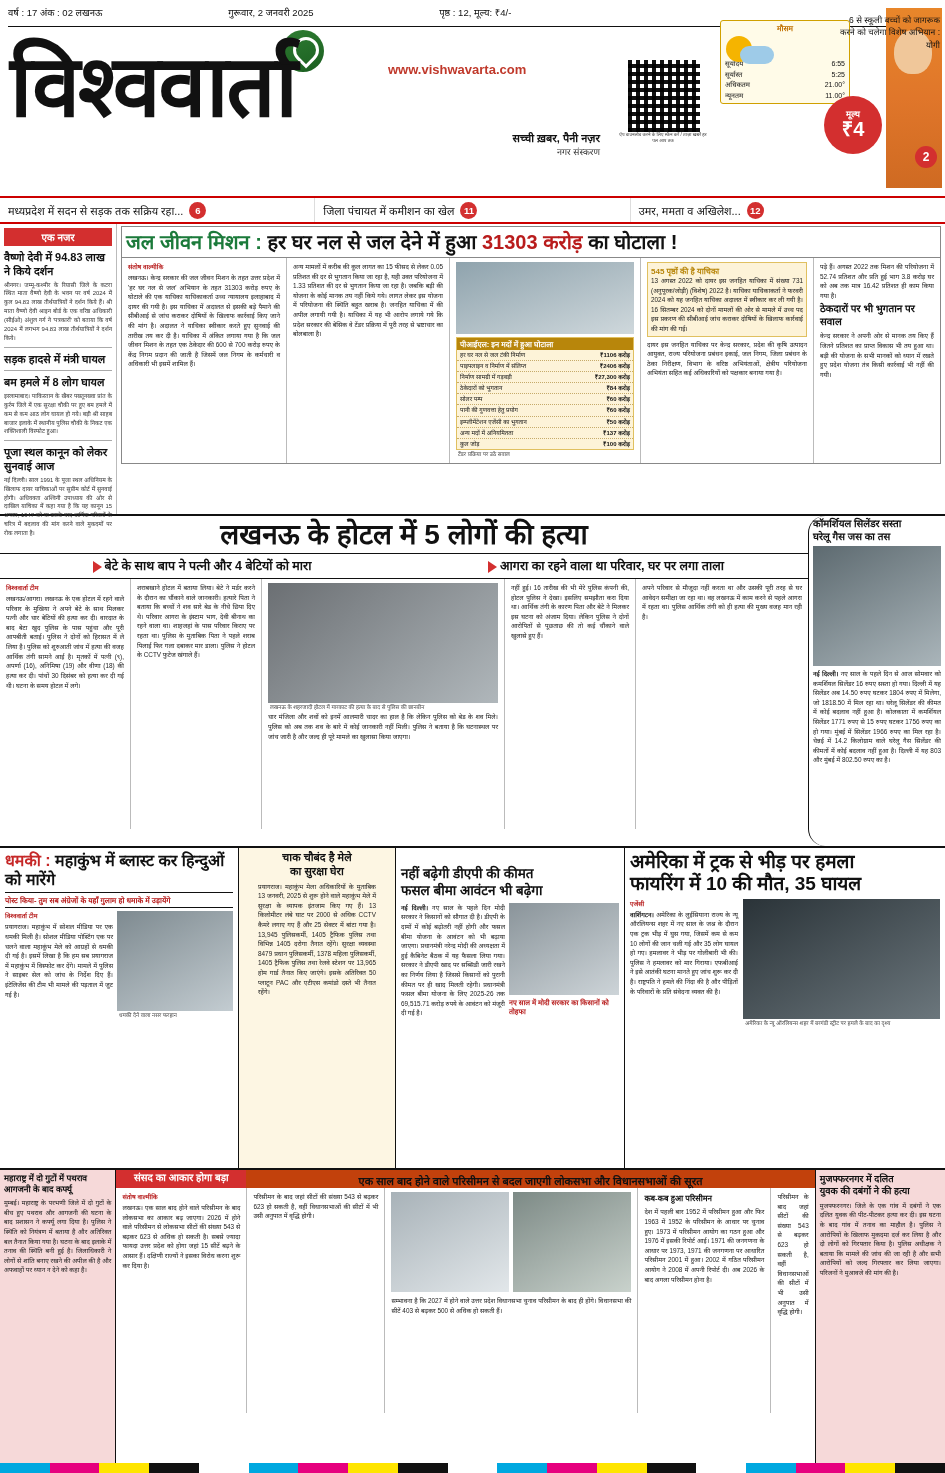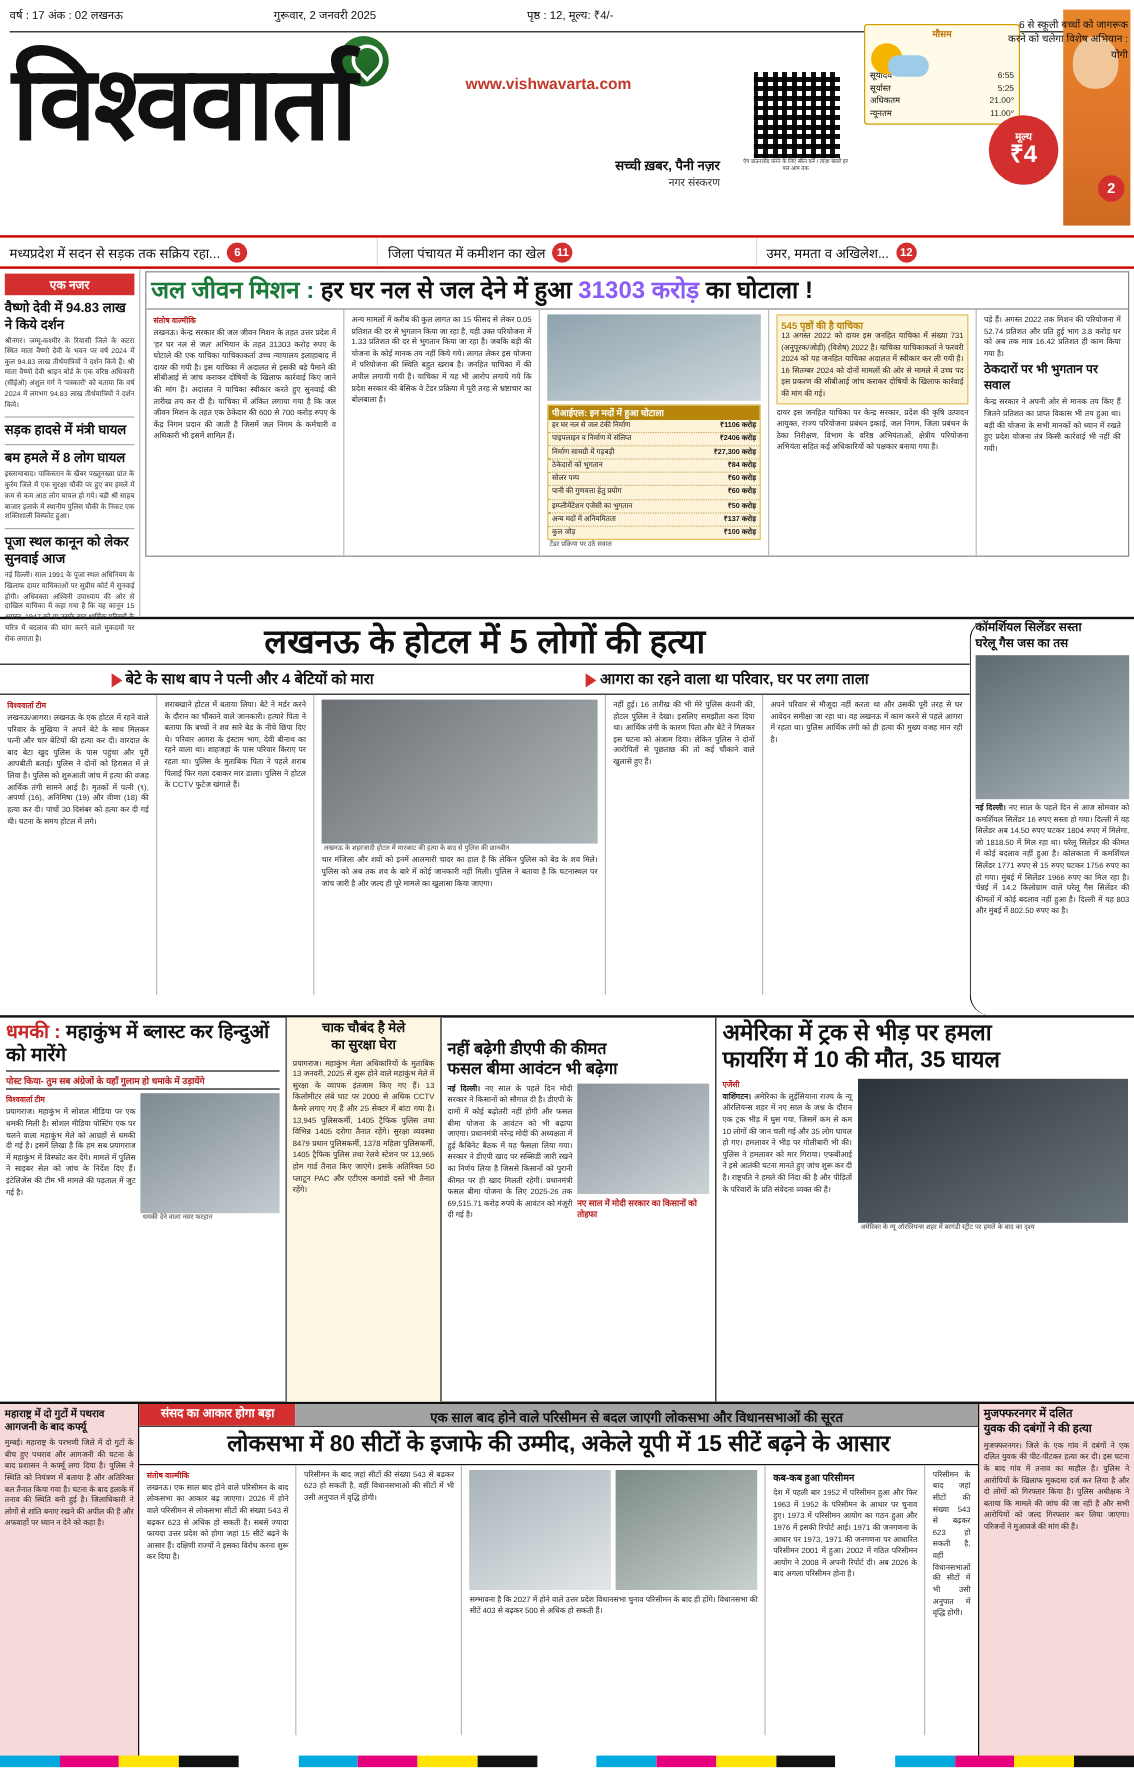--- a/index.html
+++ b/index.html
@@ -53,21 +53,21 @@
   
   .rail{width:108px;padding:0 4px;}
   .rail h4{margin:5px 0 2px 0;font-size:11px;line-height:1.25;font-weight:bold;color:#111;}
   .rail .bar{background:#d32f2f;color:#fff;font-size:10px;font-weight:bold;text-align:center;padding:2px 0;margin-top:4px;}
   .rail .txt{font-size:5.9px;line-height:1.5;text-align:justify;color:#333;}
   .thin-line{border-top:1px solid #aaa;margin:4px 0;}
 
   
   .lead-head{font-size:20px;font-weight:bold;line-height:1.2;padding:3px 4px;}
   .lead-head .g{color:#1b7a3a;}
-  .lead-head .r{color:#8b5cf6;}
+  .lead-head .r{color:#b91c1c;}
   .photo{background:#b9c3c9;position:relative;overflow:hidden;}
   .photo.tap{background:linear-gradient(160deg,#8fa3ad,#cfd8dc);}
   .photo-cap{font-size:5.6px;color:#444;padding:1px 2px;line-height:1.3;}
   .box-y{background:#fdf3d8;border:1px solid #e0c060;}
   .box-y .bh{background:#b8860b;color:#fff;font-size:7.5px;font-weight:bold;padding:1px 3px;}
   .li{display:flex;justify-content:space-between;font-size:6px;border-bottom:1px dotted #c6ab6a;padding:1px 3px;line-height:1.35;}
 
   
   .murder-head{font-size:28px;font-weight:bold;text-align:center;line-height:1.1;padding:4px 0 2px 0;}
   .sub3{display:flex;border-top:1px solid #111;border-bottom:1px solid #111;}
@@ -299,21 +299,21 @@
           <div class="byline">विश्ववार्ता टीम</div>
           <div class="body-text">प्रयागराज। महाकुंभ में सोशल मीडिया पर एक धमकी मिली है। सोशल मीडिया पोस्टिंग एक पर चलने वाला महाकुंभ मेले को आग्रहों से धमकी दी गई है। इसमें लिखा है कि हम सब प्रयागराज में महाकुंभ में विस्फोट कर देंगे। मामले में पुलिस ने साइबर सेल को जांच के निर्देश दिए हैं। इंटेलिजेंस की टीम भी मामले की पड़ताल में जुट गई है।</div>
         </div>
         <div style="flex:1;">
           <div class="photo" style="height:100px;background:linear-gradient(150deg,#7e8a90,#c3ccd1);"></div>
           <div class="photo-cap">धमकी देने वाला नसर फरहान</div>
         </div>
       </div>
     </div>
 
-    <div class="lightyellow" style="width:118px;border-right:1px solid #111;padding:3px 5px;">
+    <div class="lightyellow" style="width:118px;border-right:1px solid #111;padding:3px 19px;">
       <div style="font-size:11px;font-weight:bold;line-height:1.25;text-align:center;">चाक चौबंद है मेले</div>
       <div style="font-size:11px;font-weight:bold;line-height:1.25;text-align:center;margin-bottom:3px;">का सुरक्षा घेरा</div>
       <div class="body-text">प्रयागराज। महाकुंभ मेला अधिकारियों के मुताबिक 13 जनवरी, 2025 से शुरू होने वाले महाकुंभ मेले में सुरक्षा के व्यापक इंतजाम किए गए हैं। 13 किलोमीटर लंबे घाट पर 2000 से अधिक CCTV कैमरे लगाए गए हैं और 25 सेक्टर में बांटा गया है। 13,945 पुलिसकर्मी, 1405 ट्रैफिक पुलिस तथा विभिन्न 1405 दरोगा तैनात रहेंगे। सुरक्षा व्यवस्था 8479 प्रधान पुलिसकर्मी, 1378 महिला पुलिसकर्मी, 1405 ट्रैफिक पुलिस तथा रेलवे स्टेशन पर 13,965 होम गार्ड तैनात किए जाएंगे। इसके अतिरिक्त 50 प्लाटून PAC और एटीएस कमांडो दस्ते भी तैनात रहेंगे।</div>
     </div>
 
     <div style="width:218px;border-right:1px solid #111;padding:18px 5px;">
       <div style="font-size:13.5px;font-weight:bold;line-height:1.25;">नहीं बढ़ेगी डीएपी की कीमत</div>
       <div style="font-size:13.5px;font-weight:bold;line-height:1.25;">फसल बीमा आवंटन भी बढ़ेगा</div>
       <div class="cols" style="margin-top:3px;">
         <div style="width:104px;padding-right:4px;">
@@ -345,23 +345,22 @@
   <div class="cols" style="height:300px;border-top:2px solid #111;">
 
     <div class="pinkband" style="width:108px;border-right:1px solid #111;padding:3px 4px;">
       <div style="font-size:8.5px;font-weight:bold;line-height:1.3;">महाराष्ट्र में दो गुटों में पथराव आगजनी के बाद कर्फ्यू</div>
       <div class="body-text" style="margin-top:3px;">मुम्बई। महाराष्ट्र के परभणी जिले में दो गुटों के बीच हुए पथराव और आगजनी की घटना के बाद प्रशासन ने कर्फ्यू लगा दिया है। पुलिस ने स्थिति को नियंत्रण में बताया है और अतिरिक्त बल तैनात किया गया है। घटना के बाद इलाके में तनाव की स्थिति बनी हुई है। जिलाधिकारी ने लोगों से शांति बनाए रखने की अपील की है और अफवाहों पर ध्यान न देने को कहा है।</div>
     </div>
 
     <div style="flex:1;">
       <div style="display:flex;align-items:stretch;height:18px;">
         <div class="hd-red" style="width:130px;font-size:10px;padding-top:0;">संसद का आकार होगा बड़ा</div>
-        <div style="flex:1;background:#a3a3a3;font-size:11px;font-weight:bold;text-align:center;padding-top:3px;">एक साल बाद होने वाले परिसीमन से बदल जाएगी लोकसभा और विधानसभाओं की सूरत</div>
-      </div>
-      <div style="font-size:19px;font-weight:bold;text-align:center;line-height:1.2;padding:4px 6px;border-top:1px solid #111;border-bottom:1px solid #111;">लोकसभा में 80 सीटों के इजाफे की उम्मीद, अकेले यूपी में 15 सीटें बढ़ने के आसार</div>
+        <div style="flex:1;background:#c2410c;font-size:11px;font-weight:bold;text-align:center;padding-top:3px;">एक साल बाद होने वाले परिसीमन से बदल जाएगी लोकसभा और विधानसभाओं की सूरत</div>
+      </div>
       <div class="cols" style="height:225px;">
         <div class="sec rule" style="width:118px;">
           <div class="byline">संतोष वाल्मीकि</div>
           <div class="body-text">लखनऊ। एक साल बाद होने वाले परिसीमन के बाद लोकसभा का आकार बढ़ जाएगा। 2026 में होने वाले परिसीमन से लोकसभा सीटों की संख्या 543 से बढ़कर 623 से अधिक हो सकती है। सबसे ज्यादा फायदा उत्तर प्रदेश को होगा जहां 15 सीटें बढ़ने के आसार हैं। दक्षिणी राज्यों ने इसका विरोध करना शुरू कर दिया है।</div>
         </div>
         <div class="sec rule" style="width:125px;">
           <div class="body-text">परिसीमन के बाद जहां सीटों की संख्या 543 से बढ़कर 623 हो सकती है, वहीं विधानसभाओं की सीटों में भी उसी अनुपात में वृद्धि होगी।</div>
         </div>
         <div class="sec rule" style="width:240px;">
           <div class="cols" style="gap:4px;">

